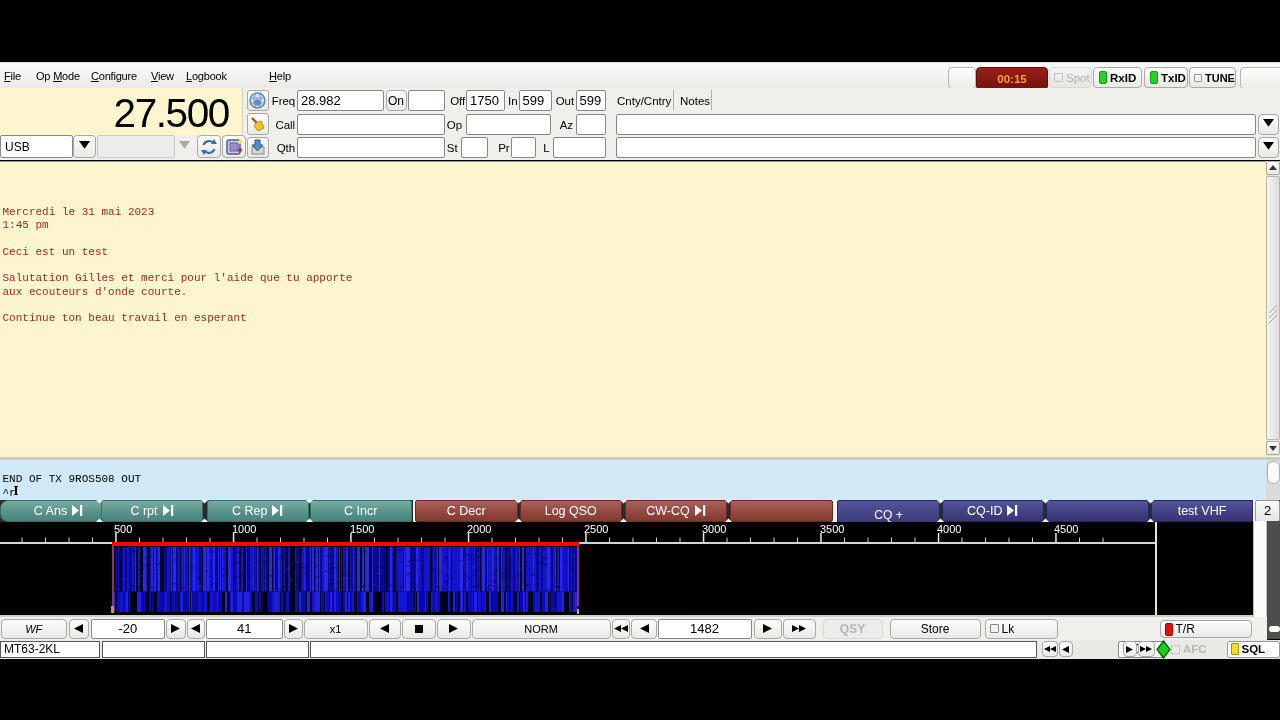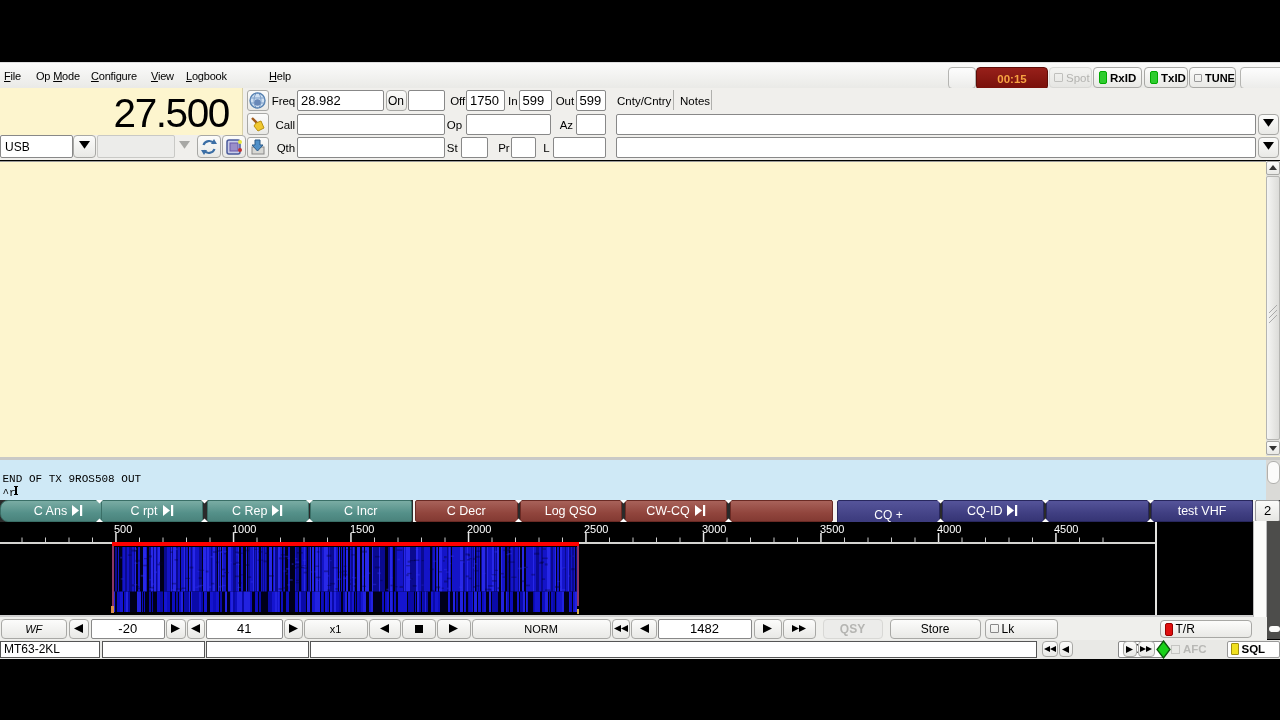--- a/index.html
+++ b/index.html
@@ -105,20 +105,29 @@
 <div style="position:absolute;left:511px;top:137px;width:25px;height:21px;background:#fff;border:1px solid #888;border-radius:2px;box-sizing:border-box;font-size:13px;display:flex;align-items:center;padding-left:3px;"></div>
 <div style="position:absolute;right:730.5px;top:142px;font-size:11.5px;color:#000;white-space:nowrap;letter-spacing:-0.1px;">L</div>
 <div style="position:absolute;left:553px;top:137px;width:52.5px;height:21px;background:#fff;border:1px solid #888;border-radius:2px;box-sizing:border-box;font-size:13px;display:flex;align-items:center;padding-left:3px;"></div>
 <div style="position:absolute;left:615.5px;top:137px;width:640px;height:21px;background:#fff;border:1px solid #888;border-radius:2px;box-sizing:border-box;font-size:13px;display:flex;align-items:center;padding-left:3px;"></div>
 <div style="position:absolute;left:1257.5px;top:137px;width:21px;height:21px;background:linear-gradient(#fcfcfb,#e9e9e6);border:1px solid #a8a8a5;border-radius:4px;box-sizing:border-box;display:flex;align-items:center;justify-content:center;">
       <svg width="11" height="11" viewBox="0 0 11 11" style="display:block">
         <polygon points="0,0 11,0 5.5,7.699999999999999" fill="#000"></polygon>
       </svg>
     </div>
 <div style="position:absolute;left:0px;top:160.5px;width:1280px;height:296px;background:#fdf5ce;border-top:1px solid #999;box-sizing:border-box;"></div>
+<div style="position:absolute;left:2.5px;top:206px;font-size:11px;line-height:13.3px;color:#9b2a20;white-space:pre;font-family:'Liberation Mono',monospace;">Mercredi le 31 mai 2023
+1:45 pm
+
+Ceci est un test
+
+Salutation Gilles et merci pour l'aide que tu apporte
+aux ecouteurs d'onde courte.
+
+Continue ton beau travail en esperant</div>
 <div style="position:absolute;left:1266px;top:161px;width:14px;height:295px;background:#e2e2df;"></div>
 <div style="position:absolute;left:1266px;top:161px;width:14px;height:14px;background:linear-gradient(#fcfcfb,#e9e9e6);border:1px solid #a8a8a5;border-radius:4px;box-sizing:border-box;border-radius:2px;display:flex;align-items:center;justify-content:center;">
       <svg width="8" height="8" viewBox="0 0 8 8">
         <polygon points="4,1 8,6 0,6" fill="#333"></polygon>
       </svg>
     </div>
 <div style="position:absolute;left:1266px;top:441px;width:14px;height:14px;background:linear-gradient(#fcfcfb,#e9e9e6);border:1px solid #a8a8a5;border-radius:4px;box-sizing:border-box;border-radius:2px;display:flex;align-items:center;justify-content:center;">
       <svg width="8" height="8" viewBox="0 0 8 8">
         <polygon points="0,2 8,2 4,7" fill="#333"></polygon>
       </svg>

